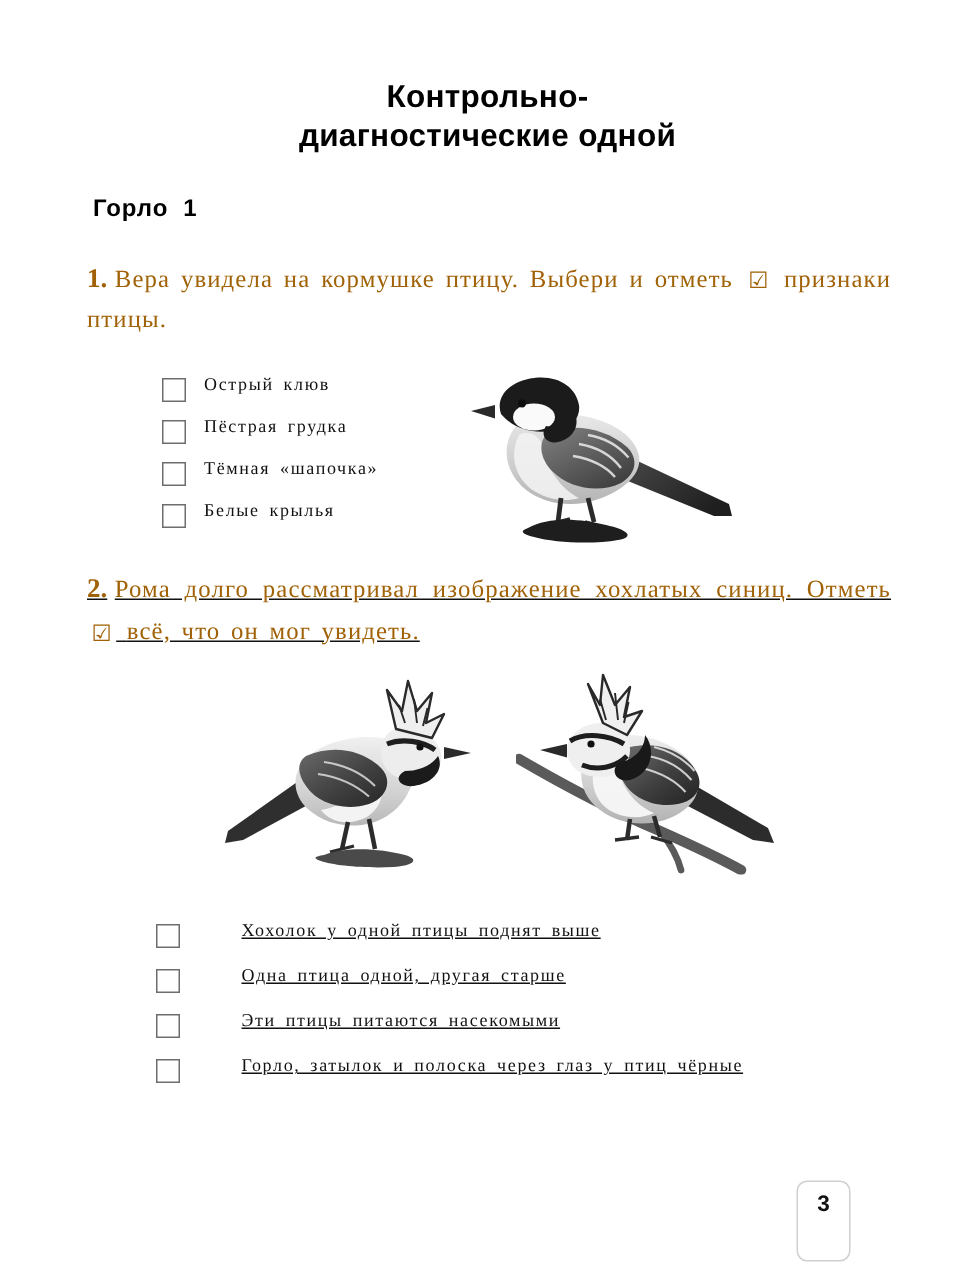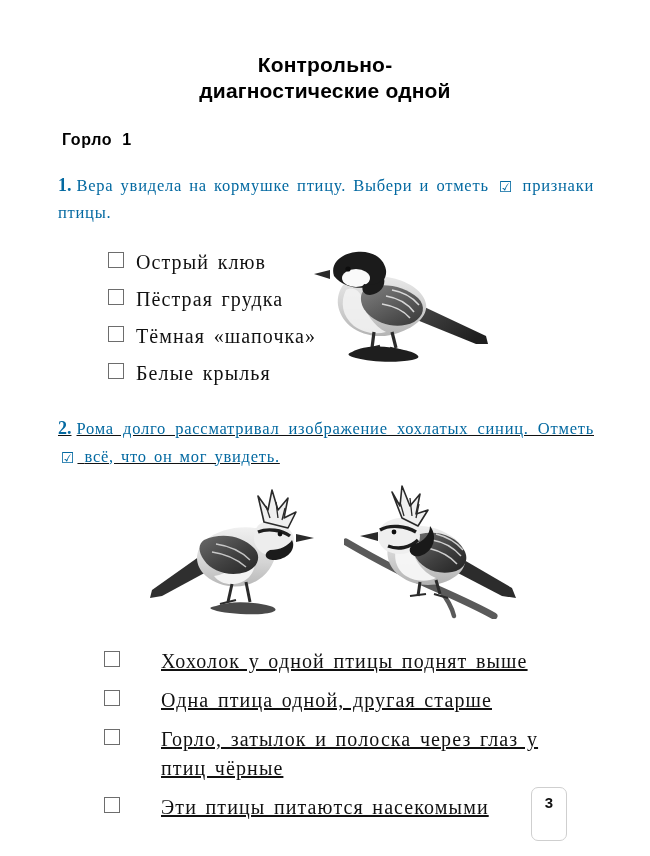--- a/index.html
+++ b/index.html
@@ -52,21 +52,21 @@
   #task-1 { margin-top: 22px; }
   #task-2 { margin-top: 26px; text-decoration: underline; }
 
   .task-prompt {
     margin: 0 56px 0 58px;
     font-size: 16.5px;
     line-height: 1.62;
     text-align: justify;
     letter-spacing: 0.75px;
     word-spacing: 2.2px;
-    color: #0369a1;
+    color: #a16207;
   }
   .task-prompt .q-num {
     font-weight: bold;
     font-size: 18px;
     letter-spacing: 0;
     margin-right: 5px;
   }
   .chk-glyph {
     display: inline-block;
     font-family: "DejaVu Sans", sans-serif;
@@ -100,21 +100,21 @@
     flex: 0 0 auto;
     width: 16px;
     height: 16px;
     border: 1.3px solid #6d6d6d;
     background: #fff;
     margin-top: 4px;
     margin-right: 12px;
   }
 
   .option-label {
-    font-size: 20px;
+    font-size: 12px;
     line-height: 1.45;
     letter-spacing: 1.1px;
     word-spacing: 2.5px;
     color: #111;
     max-width: 420px;
   }
 
   
   .bird-fig { position: absolute; }
   #bird-great-tit { top: -8px; left: 300px; }
@@ -372,25 +372,25 @@
       <li class="option-item">
         <span class="checkbox"></span>
         <span class="option-label">Хохолок у одной птицы поднят выше</span>
       </li>
       <li class="option-item">
         <span class="checkbox"></span>
         <span class="option-label">Одна птица одной, другая старше</span>
       </li>
       <li class="option-item">
         <span class="checkbox"></span>
-        <span class="option-label">Горло, затылок и полоска через глаз у птиц чёрные</span>
+        <span class="option-label">Эти птицы питаются насекомыми</span>
       </li>
       <li class="option-item">
         <span class="checkbox"></span>
-        <span class="option-label">Эти птицы питаются насекомыми</span>
+        <span class="option-label">Горло, затылок и полоска через глаз у птиц чёрные</span>
       </li>
     </ul>
   </section>
 
   <div class="page-number-box">
     <span class="pg">3</span>
   </div>
 
 </div>
 

